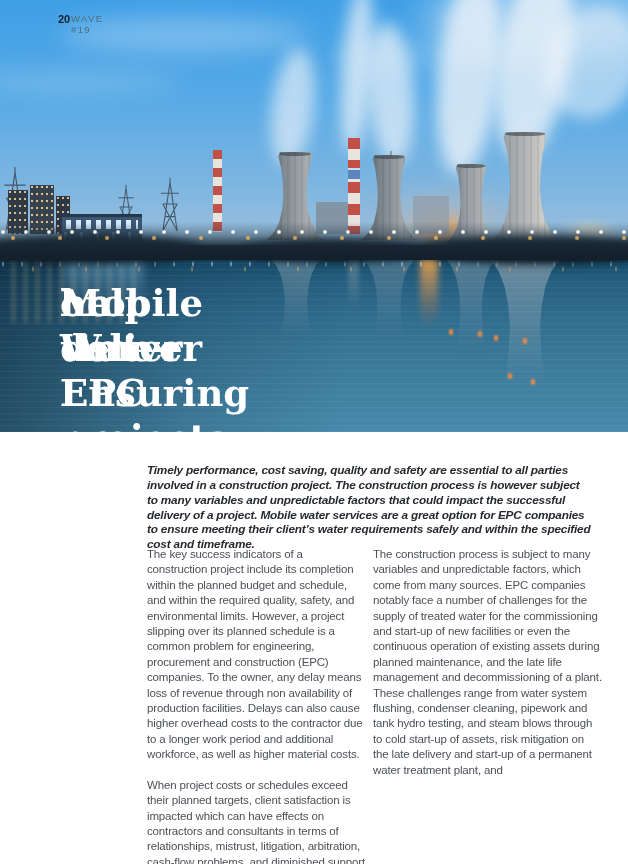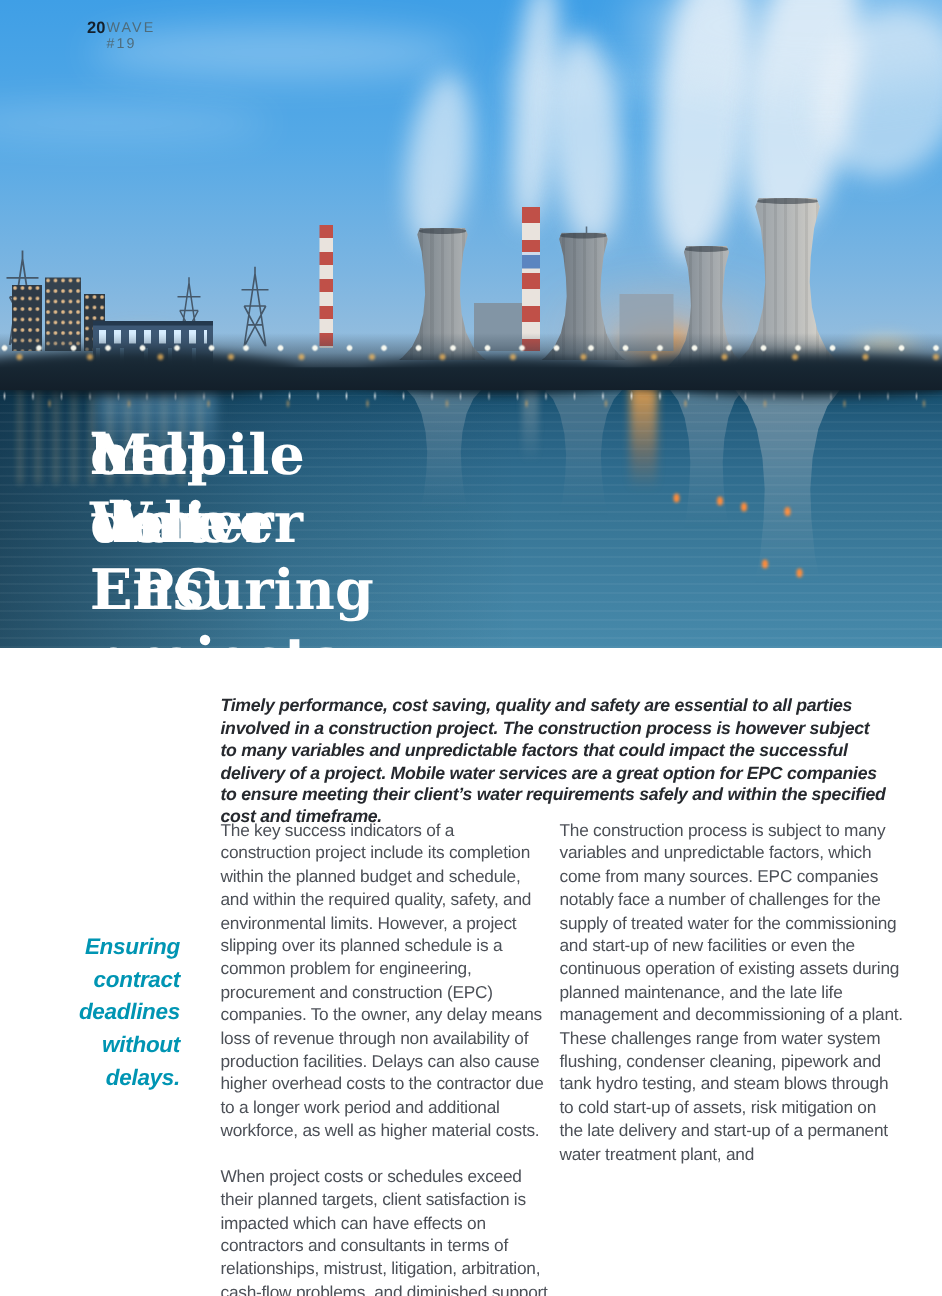--- a/index.html
+++ b/index.html
@@ -259,21 +259,20 @@
 
     <div class="hero-title">
       <div>Mobile Water Ensuring</div>
       <div>help deliver EPC projects</div>
       <div>on time</div>
     </div>
   </div>
 
   <p class="intro">Timely performance, cost saving, quality and safety are essential to all parties involved in a construction project. The construction process is however subject to many variables and unpredictable factors that could impact the successful delivery of a project. Mobile water services are a great option for EPC companies to ensure meeting their client’s water requirements safely and within the specified cost and timeframe.</p>
 
-  <div class="pull-quote">Ensuring contract deadlines without delays.</div>
 
   <div class="col col-left">
     <p>The key success indicators of a construction project include its completion within the planned budget and schedule, and within the required quality, safety, and environmental limits. However, a project slipping over its planned schedule is a common problem for engineering, procurement and construction (EPC) companies. To the owner, any delay means loss of revenue through non availability of production facilities. Delays can also cause higher overhead costs to the contractor due to a longer work period and additional workforce, as well as higher material costs.</p>
     <p>When project costs or schedules exceed their planned targets, client satisfaction is impacted which can have effects on contractors and consultants in terms of relationships, mistrust, litigation, arbitration, cash-flow problems, and diminished support</p>
   </div>
   <div class="col col-right">
     <p>The construction process is subject to many variables and unpredictable factors, which come from many sources. EPC companies notably face a number of challenges for the supply of treated water for the commissioning and start-up of new facilities or even the continuous operation of existing assets during planned maintenance, and the late life management and decommissioning of a plant. These challenges range from water system flushing, condenser cleaning, pipework and tank hydro testing, and steam blows through to cold start-up of assets, risk mitigation on the late delivery and start-up of a permanent water treatment plant, and</p>
   </div>
 
 </div>

